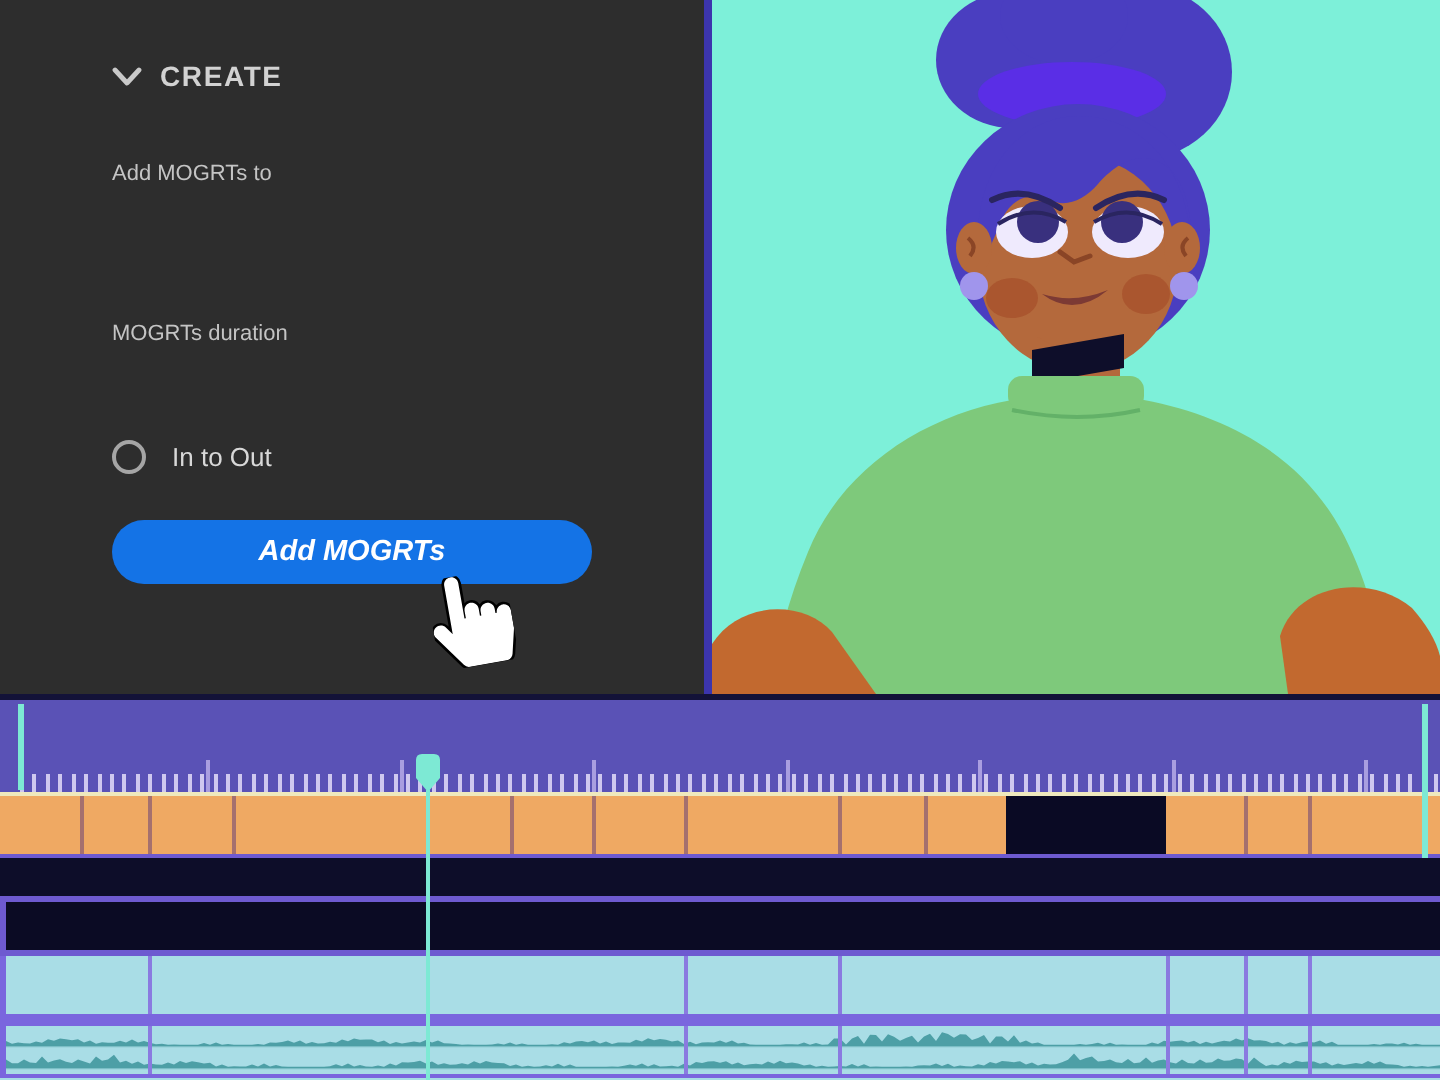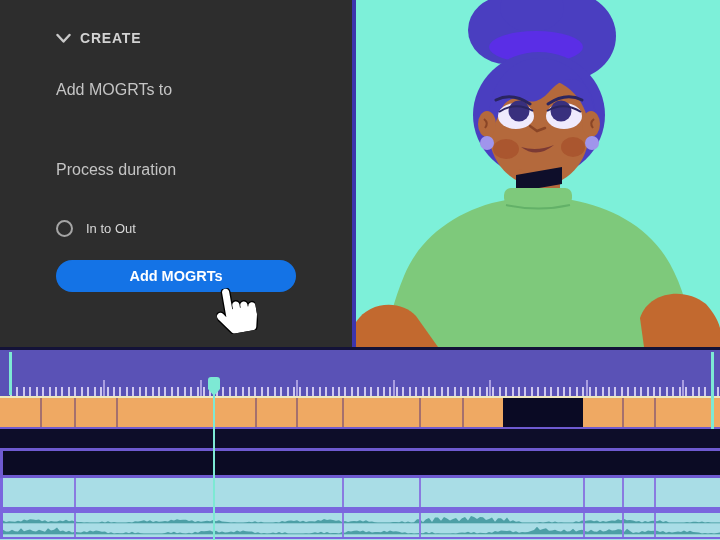--- a/index.html
+++ b/index.html
@@ -3,31 +3,31 @@
 <meta charset="utf-8">
 <style>
   html,body{margin:0;padding:0;background:#0d0d29;font-family:"Liberation Sans",sans-serif;}
   .app{position:relative;width:720px;height:540px;overflow:hidden;background:#701a75;}
 
   
   .panel{position:absolute;left:0;top:0;width:352px;height:347px;background:#2d2d2d;color:#d6d6d6;}
   .section-header{position:absolute;left:56px;top:30px;display:flex;align-items:center;gap:9px;cursor:pointer;}
   .section-title{font-size:14px;font-weight:bold;letter-spacing:.8px;color:#d2d2d2;}
   .chev{display:flex;align-items:center;}
-  .field-label{position:absolute;left:56px;font-size:16px;color:#c4c4c4;}
+  .field-label{position:absolute;left:56px;font-size:11px;color:#c4c4c4;}
   .select{position:absolute;left:56px;top:101px;width:240px;height:36px;box-sizing:border-box;
           border:1.5px solid #ccd6d0;border-radius:5px;background:#282828;display:flex;align-items:center;
           justify-content:space-between;padding:0 13px 0 14px;cursor:pointer;}
   .select-value{font-size:13.5px;color:#f0f0f0;}
   .radio-row{position:absolute;left:56px;display:flex;align-items:center;gap:13px;height:18px;cursor:pointer;}
   .radio{width:17px;height:17px;border-radius:50%;box-sizing:border-box;border:2px solid #a5a5a5;background:transparent;flex:0 0 auto;}
   .radio.selected{border:5px solid #ececec;background:#1c1c1c;}
   .radio-label{font-size:13px;color:#d8d8d8;}
   .primary-btn{position:absolute;left:56px;top:260px;width:240px;height:32px;border:none;border-radius:16px;
-          background:#1473e6;color:#fff;font-size:14.5px;font-weight:bold;font-family:inherit;cursor:pointer;}
+          background:#1473e6;color:#fff;font-size:14.5px;font-weight:bold;font-family:inherit;cursor:pointer;font-style:italic;}
   .cursor-icon{position:absolute;left:216px;top:287px;width:40px;height:46px;transform:rotate(-10deg);z-index:30;pointer-events:none;}
 
   
   .preview{position:absolute;left:352px;top:0;width:368px;height:347px;background:#7df0d9;
            border-left:4px solid #3c35ad;box-sizing:border-box;}
   .preview svg{display:block;}
 
   
   .timeline{position:absolute;left:0;top:347px;width:720px;height:193px;background:#0d0d29;
             border-top:3px solid #131238;box-sizing:border-box;}
@@ -65,21 +65,21 @@
         <svg width="15" height="11" viewBox="0 0 15 11">
             <polyline points="1.5,2 7.5,8.5 13.5,2" fill="none" stroke="#c9c9c9" stroke-width="2.4" stroke-linecap="round" stroke-linejoin="round"></polyline>
           </svg>
       </span>
       <span class="section-title">CREATE</span>
     </div>
 
     <div class="field-label" style="top:81px;">Add MOGRTs to</div>
 
 
-    <div class="field-label" style="top:161px;">Process duration</div>
+    <div class="field-label" style="top:161px;">MOGRTs duration</div>
 
     <div class="radio-row" style="top:219px;">
       <span class="radio"></span>
       <span class="radio-label">In to Out</span>
     </div>
 
     <button class="primary-btn">Add MOGRTs</button>
   </div>
 
   <svg class="cursor-icon" viewBox="0 0 448 512">

